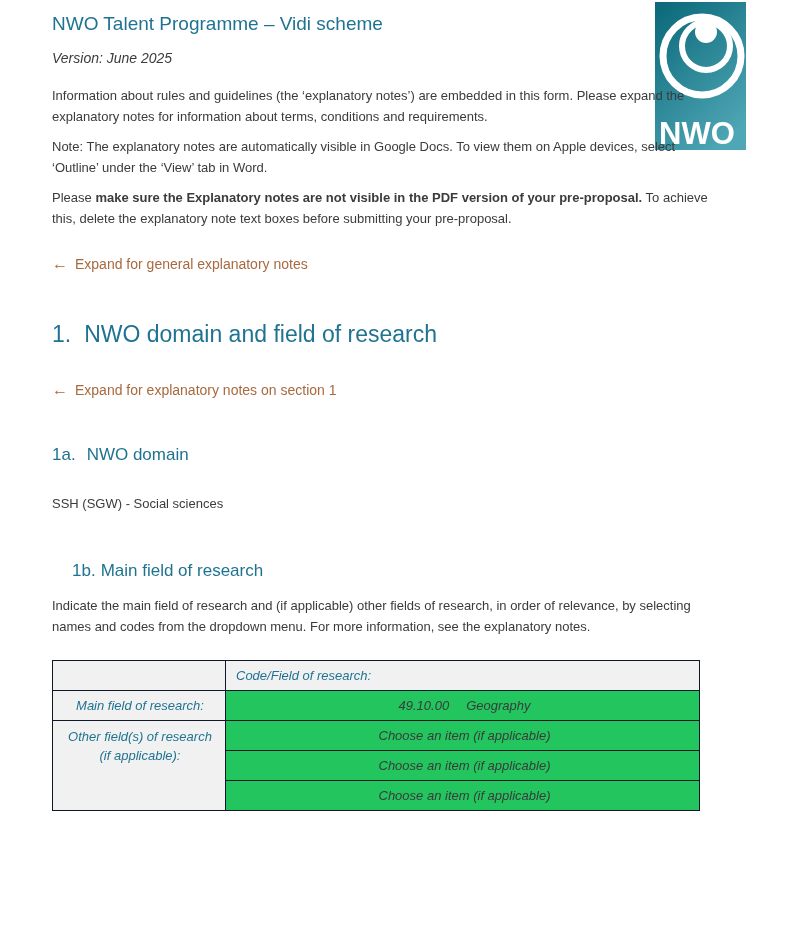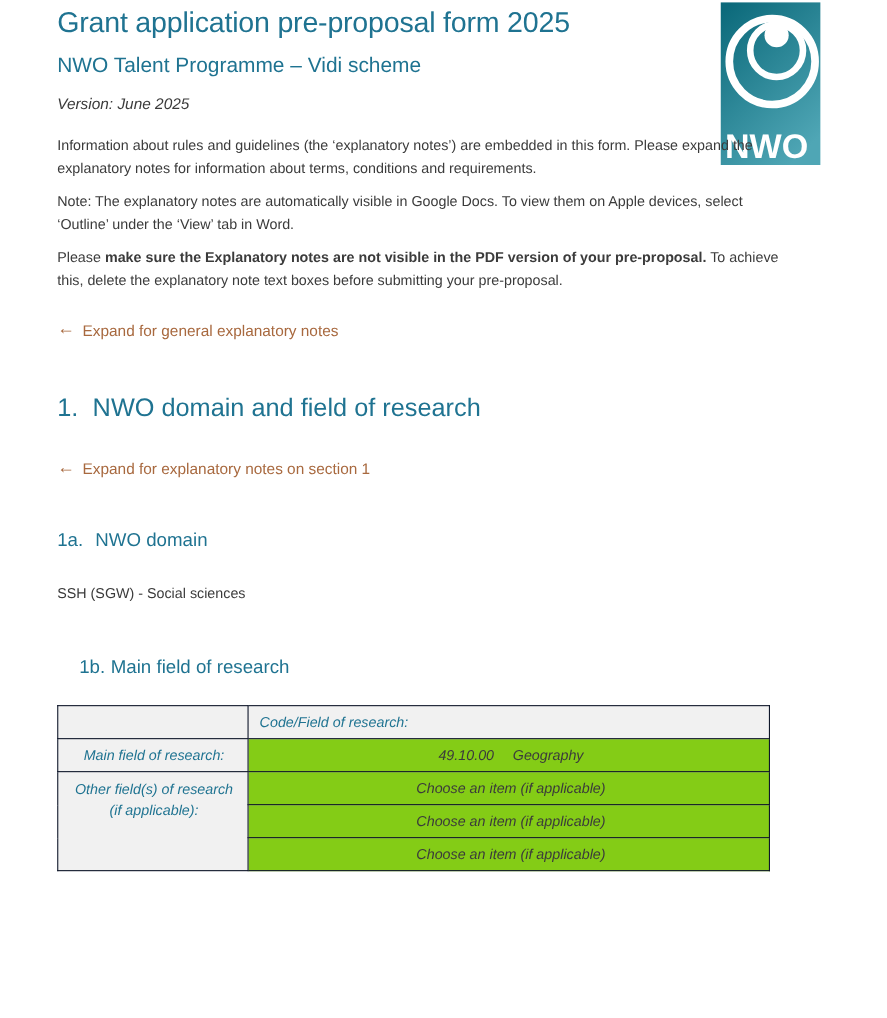--- a/index.html
+++ b/index.html
@@ -125,21 +125,21 @@
   }
   .research-table col.label-col { width: 173px; }
   .research-table td.lbl {
     background: var(--cell-bg, #f1f1f1);
     color: var(--heading-teal, #21708f);
     line-height: 19px;
   }
   .research-table td.lbl.span { vertical-align: top; padding-top: 6px; }
   .research-table tr.hdr td { height: 29px; }
   .research-table tr.row td { height: 30px; text-align: center; }
-  .research-table td.val { background: #84cc16; padding-left: 12px; }
+  .research-table td.val { background: #22c55e; padding-left: 12px; }
   .research-table td.val .code { margin-right: 17px; }
 
   
   .nwo-logo {
     position: absolute;
     top: 2px;
     right: 60px;
     width: 91px;
     height: 112px;
   }
@@ -162,21 +162,20 @@
       </defs>
       <rect x="0" y="0" width="91" height="148" fill="url(#nwoGrad)"></rect>
       <circle cx="47" cy="54" r="39" fill="none" stroke="#ffffff" stroke-width="7"></circle>
       <circle cx="51" cy="44" r="24" fill="none" stroke="#ffffff" stroke-width="6"></circle>
       <circle cx="51" cy="30" r="11" fill="#ffffff"></circle>
       <text x="4" y="142" font-size="31" font-weight="bold" fill="#ffffff">NWO</text>
     </svg>
   </div>
 
   <div class="content">
-    <h1 class="page-title">Grant application pre-proposal form 2025</h1>
     <h2 class="page-subtitle">NWO Talent Programme – Vidi scheme</h2>
 
 
     <p class="version-note">Version: June 2025</p>
 
     <p class="para first">Information about rules and guidelines (the ‘explanatory notes’) are embedded in this form. Please expand the explanatory notes for information about terms, conditions and requirements.</p>
     <p class="para">Note: The explanatory notes are automatically visible in Google Docs. To view them on Apple devices, select ‘Outline’ under the ‘View’ tab in Word.</p>
     <p class="para"><span>Please </span><span class="bold">make sure the Explanatory notes are not visible in the PDF version of your pre-proposal.</span><span> To achieve this, delete the explanatory note text boxes before submitting your pre-proposal.</span></p>
 
     <div class="expand-link">
@@ -190,20 +189,21 @@
       <span class="arrow">←</span>
       <span>Expand for explanatory notes on section 1</span>
     </div>
 
     <h3 class="sub-heading h1a"><span class="num">1a.</span><span>NWO domain</span></h3>
 
     <p class="domain-value">SSH (SGW) - Social sciences</p>
 
     <h3 class="sub-heading h1b"><span class="num">1b.</span><span>Main field of research</span></h3>
 
+    <p class="field-intro">Indicate the main field of research and (if applicable) other fields of research, in order of relevance, by selecting names and codes from the dropdown menu. For more information, see the explanatory notes.</p>
 
     <table class="research-table">
       <colgroup>
         <col class="label-col">
         <col>
       </colgroup>
       <tbody>
         <tr class="hdr">
           <td class="lbl"></td>
           <td class="lbl">Code/Field of research:</td>

